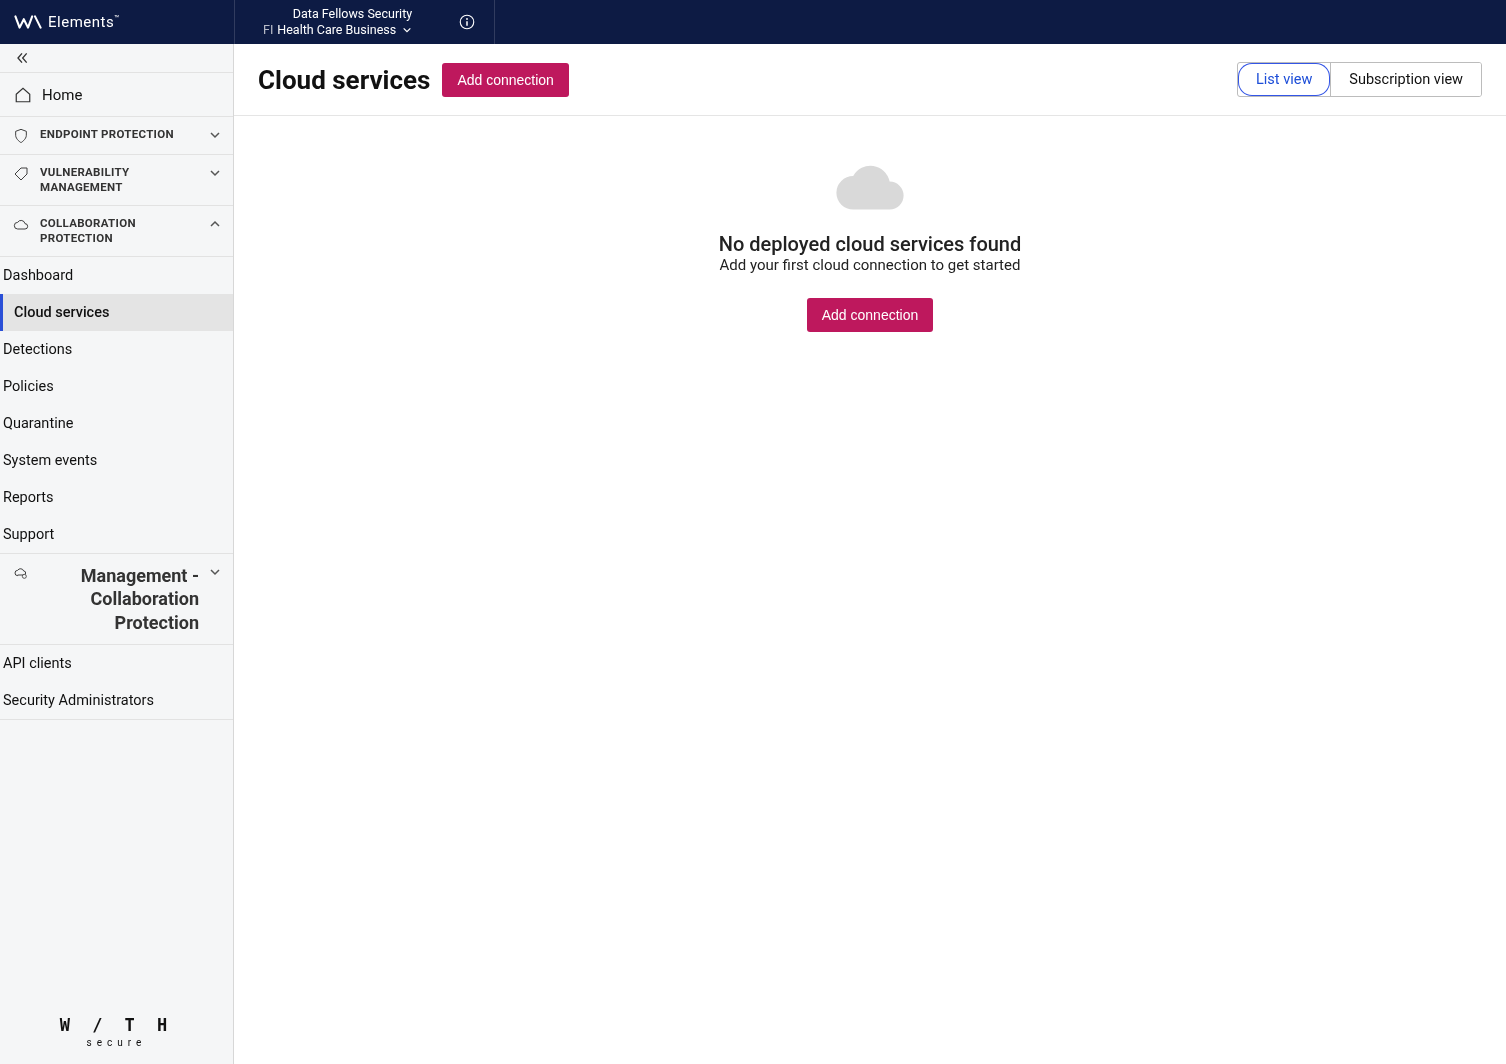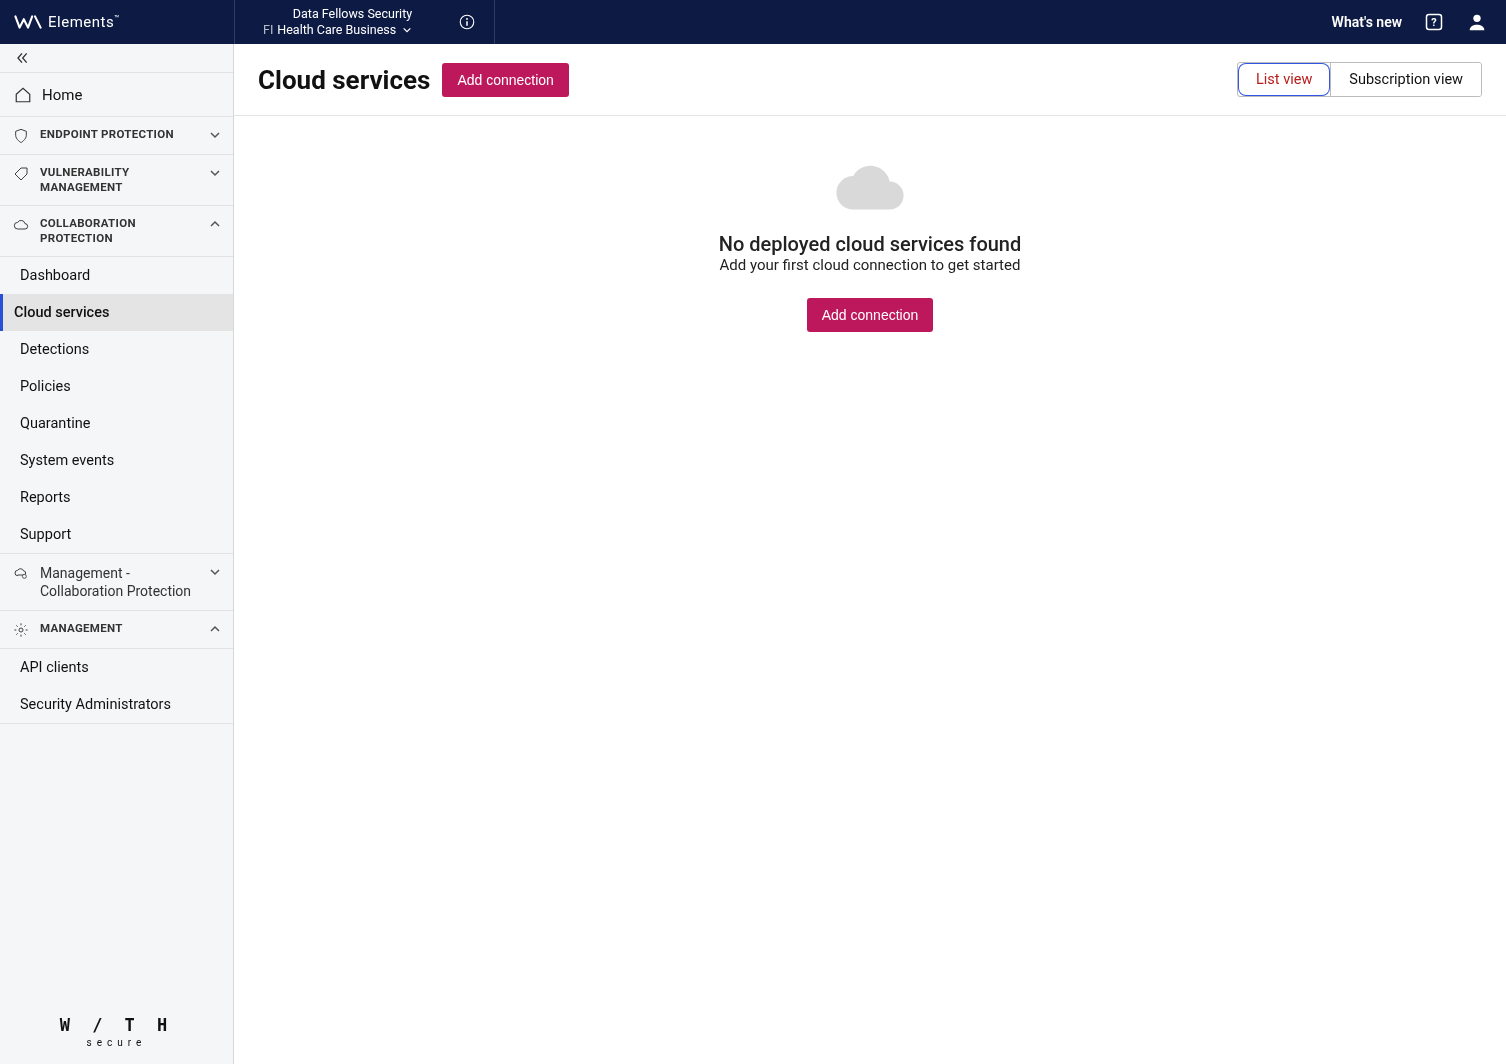--- a/index.html
+++ b/index.html
@@ -71,26 +71,26 @@
   }
   .sec-head .lbl {
     flex:1;
     font-size:11.5px;
     font-weight:700;
     letter-spacing:.3px;
     color:#333;
     text-transform:uppercase;
     line-height:1.3;
   }
-  .sec-head .lbl.normcase { text-transform:none; font-weight:400; font-size:14px; letter-spacing:0; }
+  .sec-head .lbl.normcase { text-transform:none; font-weight:700; font-size:18px; letter-spacing:0;text-align:right; }
   .sec-head .chev { flex-shrink:0; margin-top:2px;}
   .sec-icon { width:18px; flex-shrink:0; display:flex; justify-content:center; margin-top:1px;}
   .subitems { }
   .subitem {
-    padding:10px 20px;
+    padding:10px 3px;
     font-size:14.5px;
     cursor:pointer;
     border-bottom:0;
   }
   .subitem.active {
     background:#e4e4e4;
     border-left:3px solid #2a4fd7;
     padding-left:11px;
     font-weight: 500;
   }
@@ -132,23 +132,23 @@
     overflow:hidden;
   }
   .view-toggle .seg {
     padding:8px 18px;
     font-size:14.5px;
     cursor:pointer;
     background:#fff;
   }
   .view-toggle .seg + .seg { border-left:1px solid #bcbcbc;}
   .view-toggle .seg.active {
-    color:#b91c1c;
+    color:#1d4ed8;
     box-shadow: inset 0 0 0 1px #3355e6;
-    border-radius:8px;
+    border-radius:14px;
   }
 
   .empty-state {
     flex:1;
     display:flex;
     flex-direction:column;
     align-items:center;
     padding-top:46px;
   }
   .cloud-ill { color:#d6d6d6; margin-bottom:14px;}
@@ -187,35 +187,20 @@
   <div class="info-slot">
     <svg width="18" height="18" viewBox="0 0 24 24">
       <circle cx="12" cy="12" r="9" stroke="#fff" stroke-width="1.5" fill="none"></circle>
       <circle cx="12" cy="8" r="1.2" fill="#fff"></circle>
       <rect x="11" y="11" width="2" height="6" fill="#fff"></rect>
     </svg>
   </div>
 
   <div class="spacer"></div>
 
-  <div class="top-right">
-    <span class="whatsnew">What's new</span>
-    <span class="icon-btn">
-      <svg width="20" height="20" viewBox="0 0 24 24">
-        <rect x="3" y="3" width="18" height="18" rx="3" stroke="#fff" stroke-width="1.8" fill="none"></rect>
-        <text x="12" y="17" text-anchor="middle" font-size="13" font-weight="700" fill="#fff">?</text>
-      </svg>
-    </span>
-    <span class="icon-btn">
-      <svg width="22" height="22" viewBox="0 0 24 24">
-        <circle cx="12" cy="8" r="4" fill="#fff"></circle>
-        <path d="M4 21c0-4 4-6 8-6s8 2 8 6" fill="#fff"></path>
-      </svg>
-    </span>
-  </div>
 </div>
 
 <div class="shell">
 
   <nav class="sidebar">
     <div class="collapse-row">
       <span class="icon-btn">
         <svg width="16" height="16" viewBox="0 0 24 24">
           <path d="M12 5 L6 12 L12 19" stroke="#333" stroke-width="2" fill="none"></path>
           <path d="M19 5 L13 12 L19 19" stroke="#333" stroke-width="2" fill="none"></path>
@@ -294,34 +279,20 @@
           </svg>
       </span>
       <span class="lbl normcase">Management - Collaboration Protection</span>
       <span class="chev">
         <svg width="12" height="12" viewBox="0 0 12 12">
             <path d="M2 4 L6 8 L10 4" stroke="#555" stroke-width="1.5" fill="none"></path>
           </svg>
       </span>
     </div>
 
-    <div class="sec-head">
-      <span class="sec-icon">
-        <svg width="16" height="16" viewBox="0 0 24 24">
-            <circle cx="12" cy="12" r="3" stroke="#333" stroke-width="1.4" fill="none"></circle>
-            <path d="M12 2v3M12 19v3M2 12h3M19 12h3M5 5l2 2M17 17l2 2M19 5l-2 2M5 19l2-2" stroke="#333" stroke-width="1.4"></path>
-          </svg>
-      </span>
-      <span class="lbl">Management</span>
-      <span class="chev">
-        <svg width="12" height="12" viewBox="0 0 12 12">
-            <path d="M2 8 L6 4 L10 8" stroke="#555" stroke-width="1.5" fill="none"></path>
-          </svg>
-      </span>
-    </div>
     <div class="subitems">
       <div class="subitem">API clients</div>
       <div class="subitem">Security Administrators</div>
     </div>
     <div class="sect-divider"></div>
 
     <div class="sidebar-footer">
       <div class="withsecure-logo">W / T H</div>
       <div class="withsecure-sub">secure</div>
     </div>

